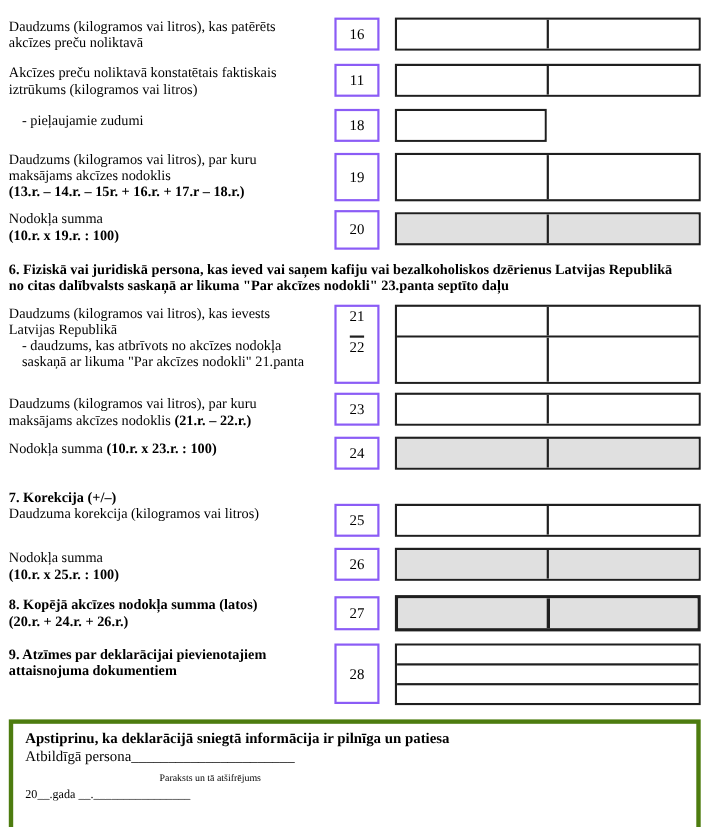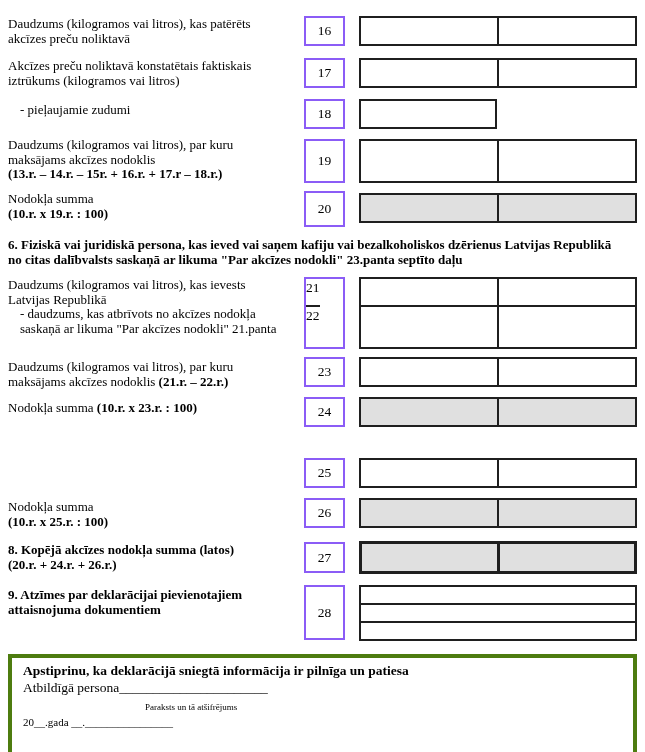--- a/index.html
+++ b/index.html
@@ -8,21 +8,21 @@
   .page { position:relative; width:645px; height:752px; background:#fff; overflow:hidden; }
 
   .lbl { position:absolute; left:8px; width:296px; font-size:13px; line-height:14.5px; }
   .lbl.indent { left:20px; width:284px; }
   .bold { font-weight:bold; }
   .sechead { position:absolute; left:8px; width:634px; font-size:13px; line-height:15px; font-weight:bold; }
 
   .numbox { position:absolute; left:304px; width:41px; border:2px solid #8b5cf6;
             background:#fff; display:flex; align-items:center; justify-content:center;
             font-size:13.5px; }
-  .numbox.stack { flex-direction:column; align-items:flex-start; justify-content:flex-start; }
+  .numbox.stack { flex-direction:column; align-items:center; justify-content:flex-start; }
   .numcell { text-align:center; padding-top:1px; }
   .numcell.row2 { border-top:2px solid #1f1f1f; flex:1; }
   .numbox.topnum { align-items:flex-start; padding-top:18px; }
 
   .inbox { position:absolute; left:359px; width:278px; border:2px solid #1f1f1f;
            background:#fff; display:flex; }
   .inbox.single { width:138px; }
   .inbox .cell { flex:1; background:#fff; }
   .inbox .cell.div { border-left:2px solid #1f1f1f; }
   .inbox.shaded .cell { background:#e0e0e0; }
@@ -58,21 +58,21 @@
   <div class="inbox" style="top:16px;height:30px">
     <div class="cell"></div>
     <div class="cell div"></div>
   </div>
 
   <div class="lbl" style="top:59px">
     <div>Akcīzes preču noliktavā konstatētais faktiskais</div>
     <div>iztrūkums (kilogramos vai litros)</div>
   </div>
   <div class="numbox" style="top:58px;height:30px">
-    <span>17</span>
+    <span>11</span>
   </div>
   <div class="inbox" style="top:58px;height:30px">
     <div class="cell"></div>
     <div class="cell div"></div>
   </div>
 
   <div class="lbl indent" style="top:103px">
     <div>- pieļaujamie zudumi</div>
   </div>
   <div class="numbox" style="top:99px;height:30px">
@@ -151,20 +151,24 @@
     <div><span>Nodokļa summa </span><span class="bold">(10.r. x 23.r. : 100)</span></div>
   </div>
   <div class="numbox" style="top:397px;height:30px">
     <span>24</span>
   </div>
   <div class="inbox shaded" style="top:397px;height:30px">
     <div class="cell"></div>
     <div class="cell div"></div>
   </div>
 
+  <div class="lbl" style="top:444px">
+    <div class="bold" style="line-height:15px">7. Korekcija (+/–)</div>
+    <div style="line-height:15px">Daudzuma korekcija (kilogramos vai litros)</div>
+  </div>
   <div class="numbox" style="top:458px;height:30px">
     <span>25</span>
   </div>
   <div class="inbox" style="top:458px;height:30px">
     <div class="cell"></div>
     <div class="cell div"></div>
   </div>
 
   <div class="lbl" style="top:500px">
     <div>Nodokļa summa</div>

